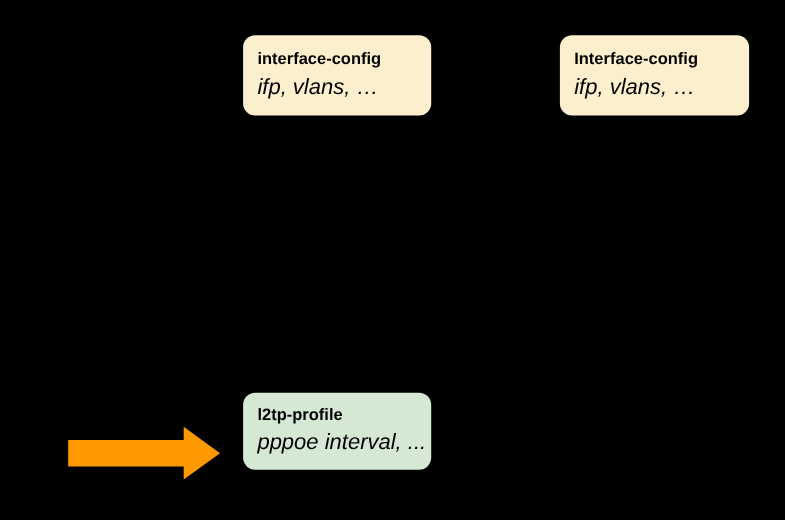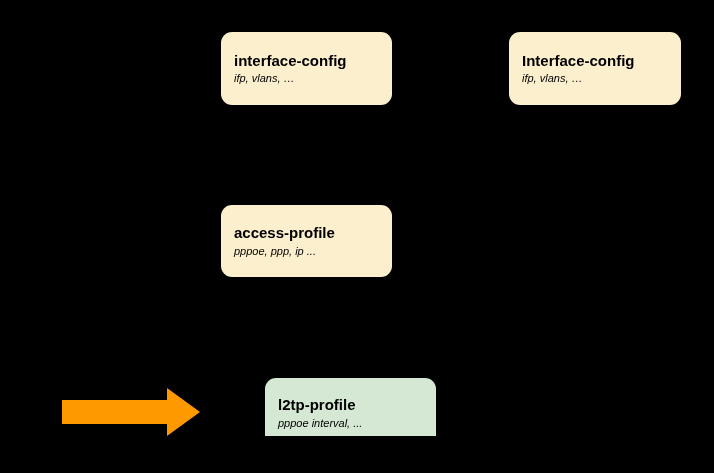--- a/index.html
+++ b/index.html
@@ -29,21 +29,21 @@
   }
   .node-title {
     font-size: 15px;
     font-weight: bold;
     font-style: normal;
     color: #000000;
     line-height: 1.45;
     white-space: nowrap;
   }
   .node-subtitle {
-    font-size: 11px;
+    font-size: 20px;
     font-style: italic;
     font-weight: normal;
     color: #000000;
     line-height: 1.45;
     white-space: nowrap;
   }
   .arrow-wrap {
     position: absolute;
     left: 60px;
     top: 386px;
@@ -64,26 +64,22 @@
   <div class="node" id="node-0" style="left: 221px; top: 32px; width: 171px; height: 73px; background: rgb(252, 239, 205); color: rgb(0, 0, 0);">
     <div class="node-title">interface-config</div>
     <div class="node-subtitle">ifp, vlans, …</div>
   </div>
 
   <div class="node" id="node-1" style="left: 509px; top: 32px; width: 172px; height: 73px; background: rgb(252, 239, 205); color: rgb(0, 0, 0);">
     <div class="node-title">Interface-config</div>
     <div class="node-subtitle">ifp, vlans, …</div>
   </div>
 
-  <div class="node" id="node-2" style="left: 221px; top: 205px; width: 171px; height: 72px; background: rgb(252, 239, 205); color: rgb(0, 0, 0);">
-    <div class="node-title">access-profile</div>
-    <div class="node-subtitle">pppoe, ppp, ip ...</div>
-  </div>
 
-  <div class="node" id="node-3" style="left: 221px; top: 378px; width: 171px; height: 70px; background: rgb(213, 232, 212); color: rgb(0, 0, 0); margin-left: 44px;">
+  <div class="node" id="node-3" style="left: 221px; top: 357px; width: 171px; height: 70px; background: rgb(213, 232, 212); color: rgb(0, 0, 0);">
     <div class="node-title">l2tp-profile</div>
     <div class="node-subtitle">pppoe interval, ...</div>
   </div>
 
   <div class="arrow-wrap">
     <svg viewBox="0 0 142 52" xmlns="http://www.w3.org/2000/svg">
       <polygon id="arrow-poly" points="2,14 107,14 107,2 140,26 107,50 107,38 2,38" fill="#FF9900"></polygon>
     </svg>
   </div>
 

